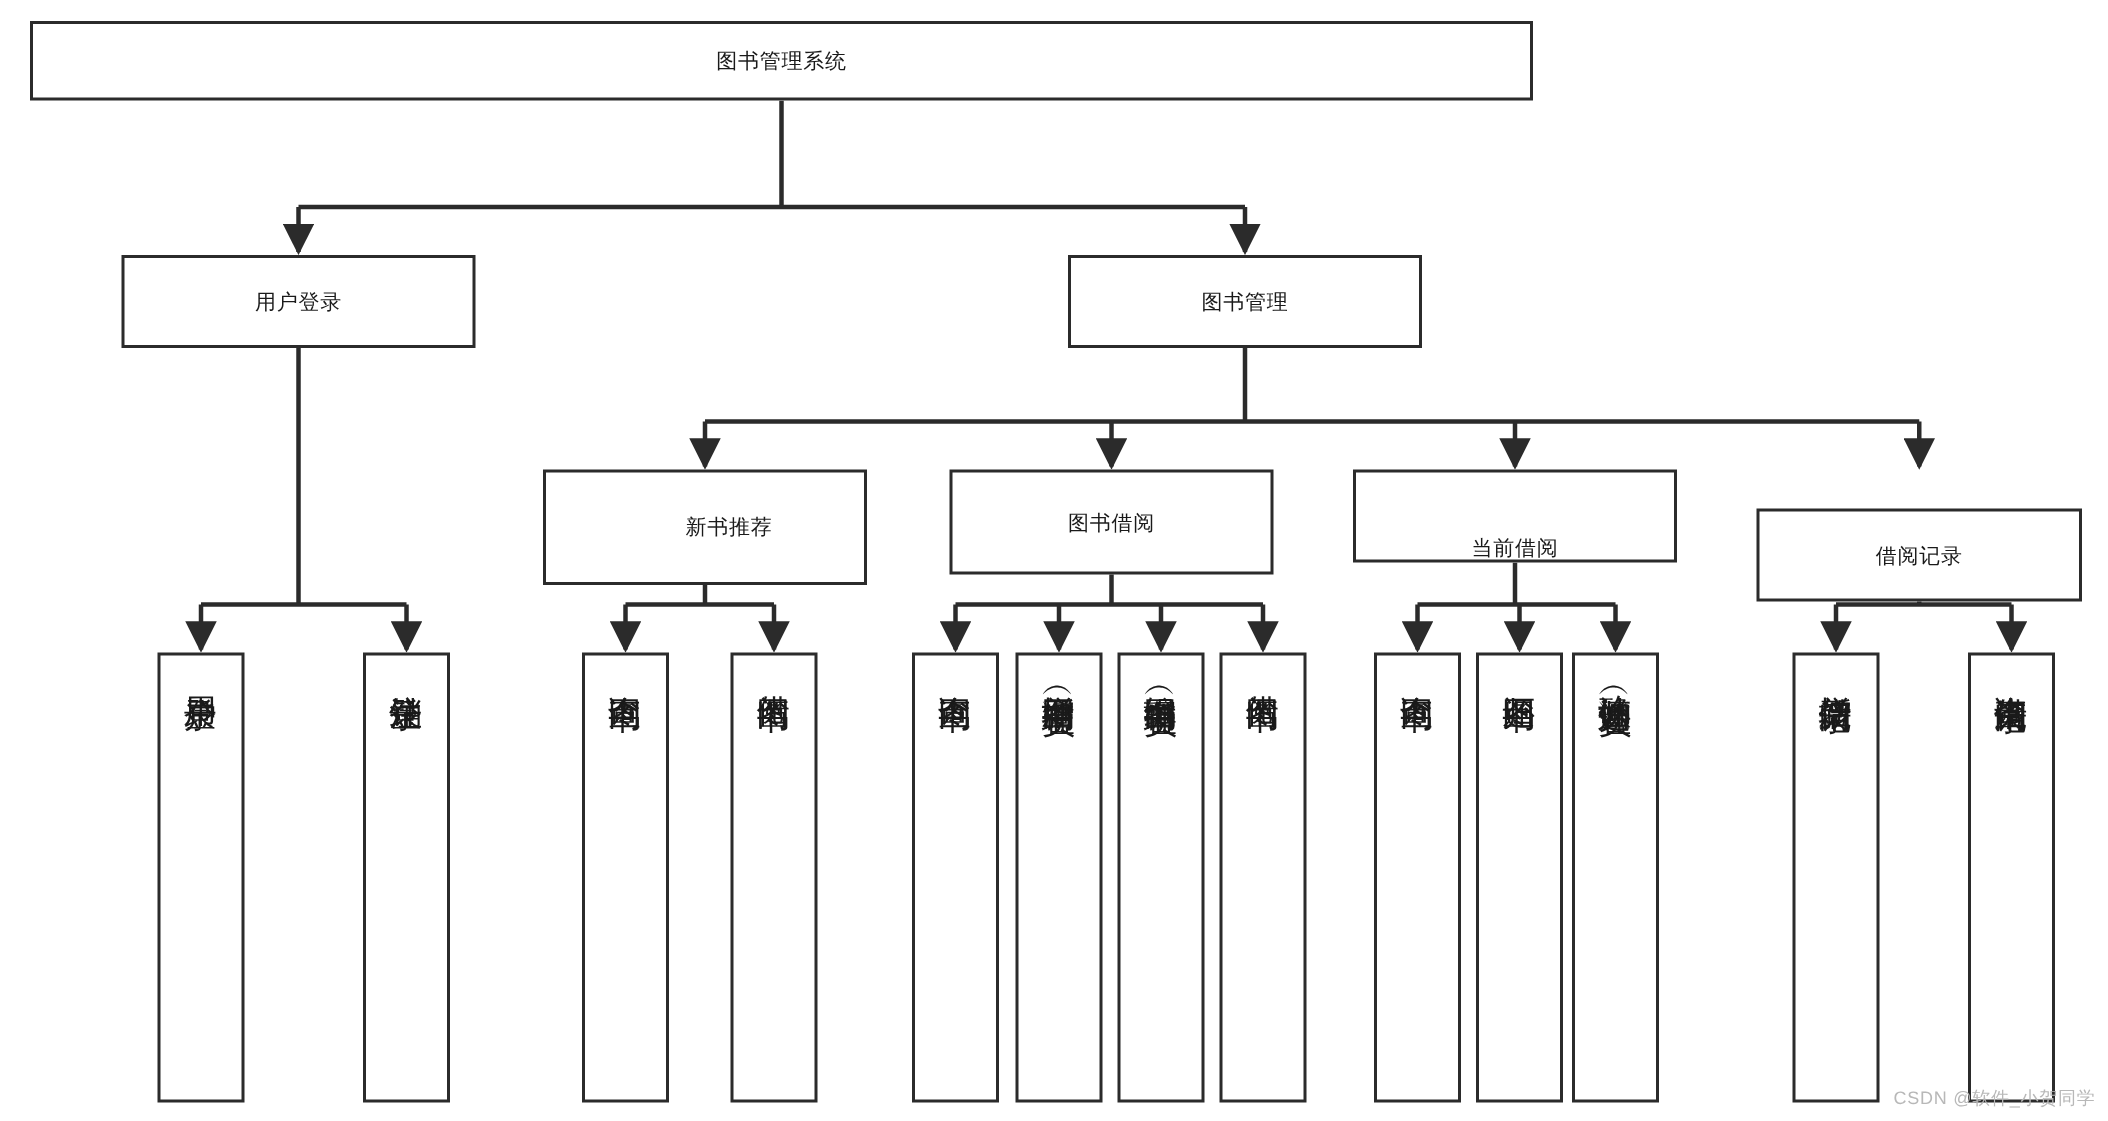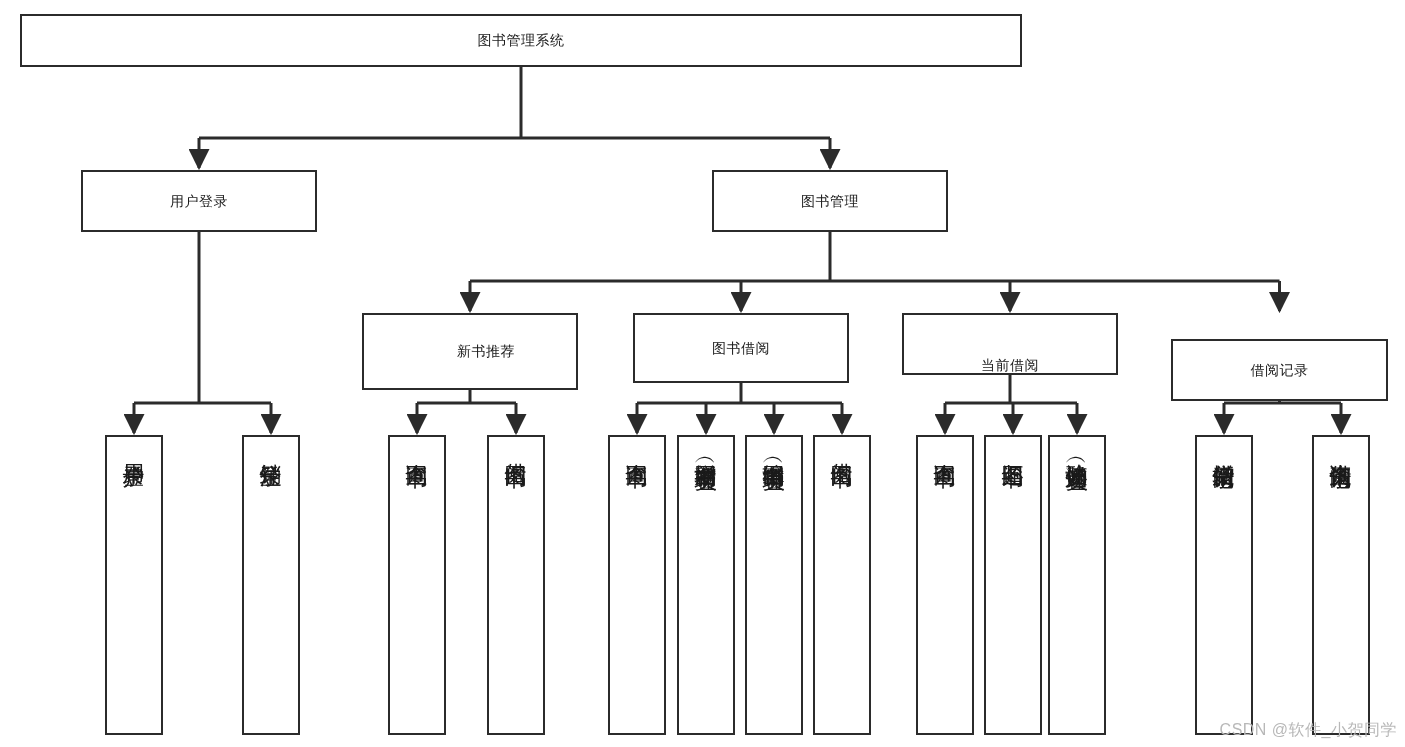--- a/index.html
+++ b/index.html
@@ -56,21 +56,21 @@
     writing-mode: vertical-rl;
     text-orientation: upright;
     font-size: 22px;
     line-height: 1.05;
     letter-spacing: 1px;
   }
   #watermark {
     position: absolute;
     right: 8px;
     bottom: 6px;
-    font-size: 16px;
+    font-size: 12px;
     color: #b8b8b8;
     white-space: nowrap;
     letter-spacing: 0.5px;
   }
 </style>
 </head>
 <body>
 
 <div id="canvas">
 

